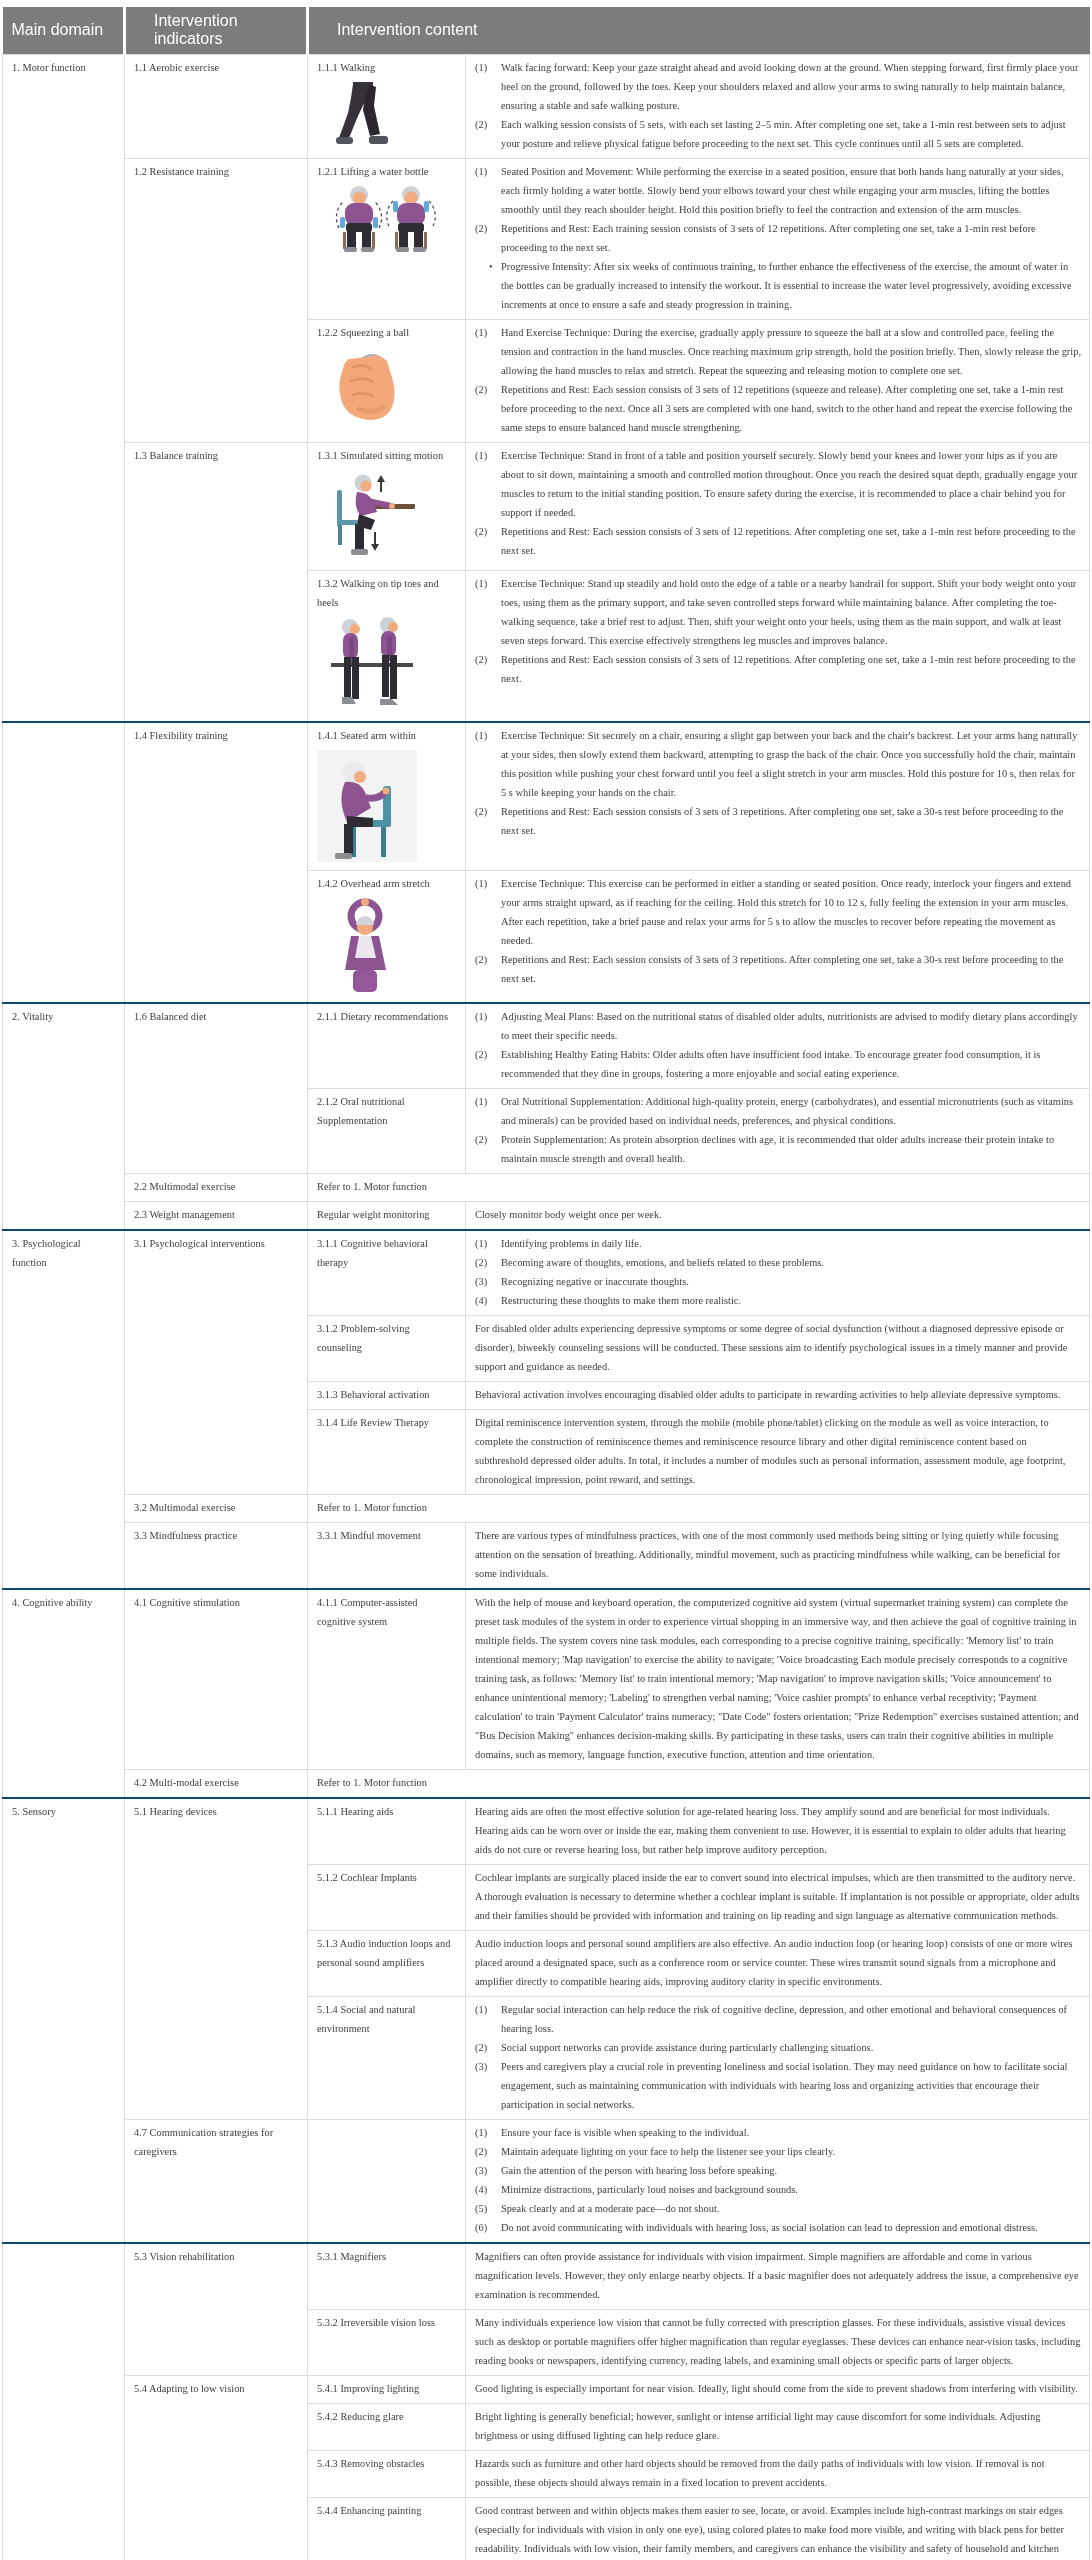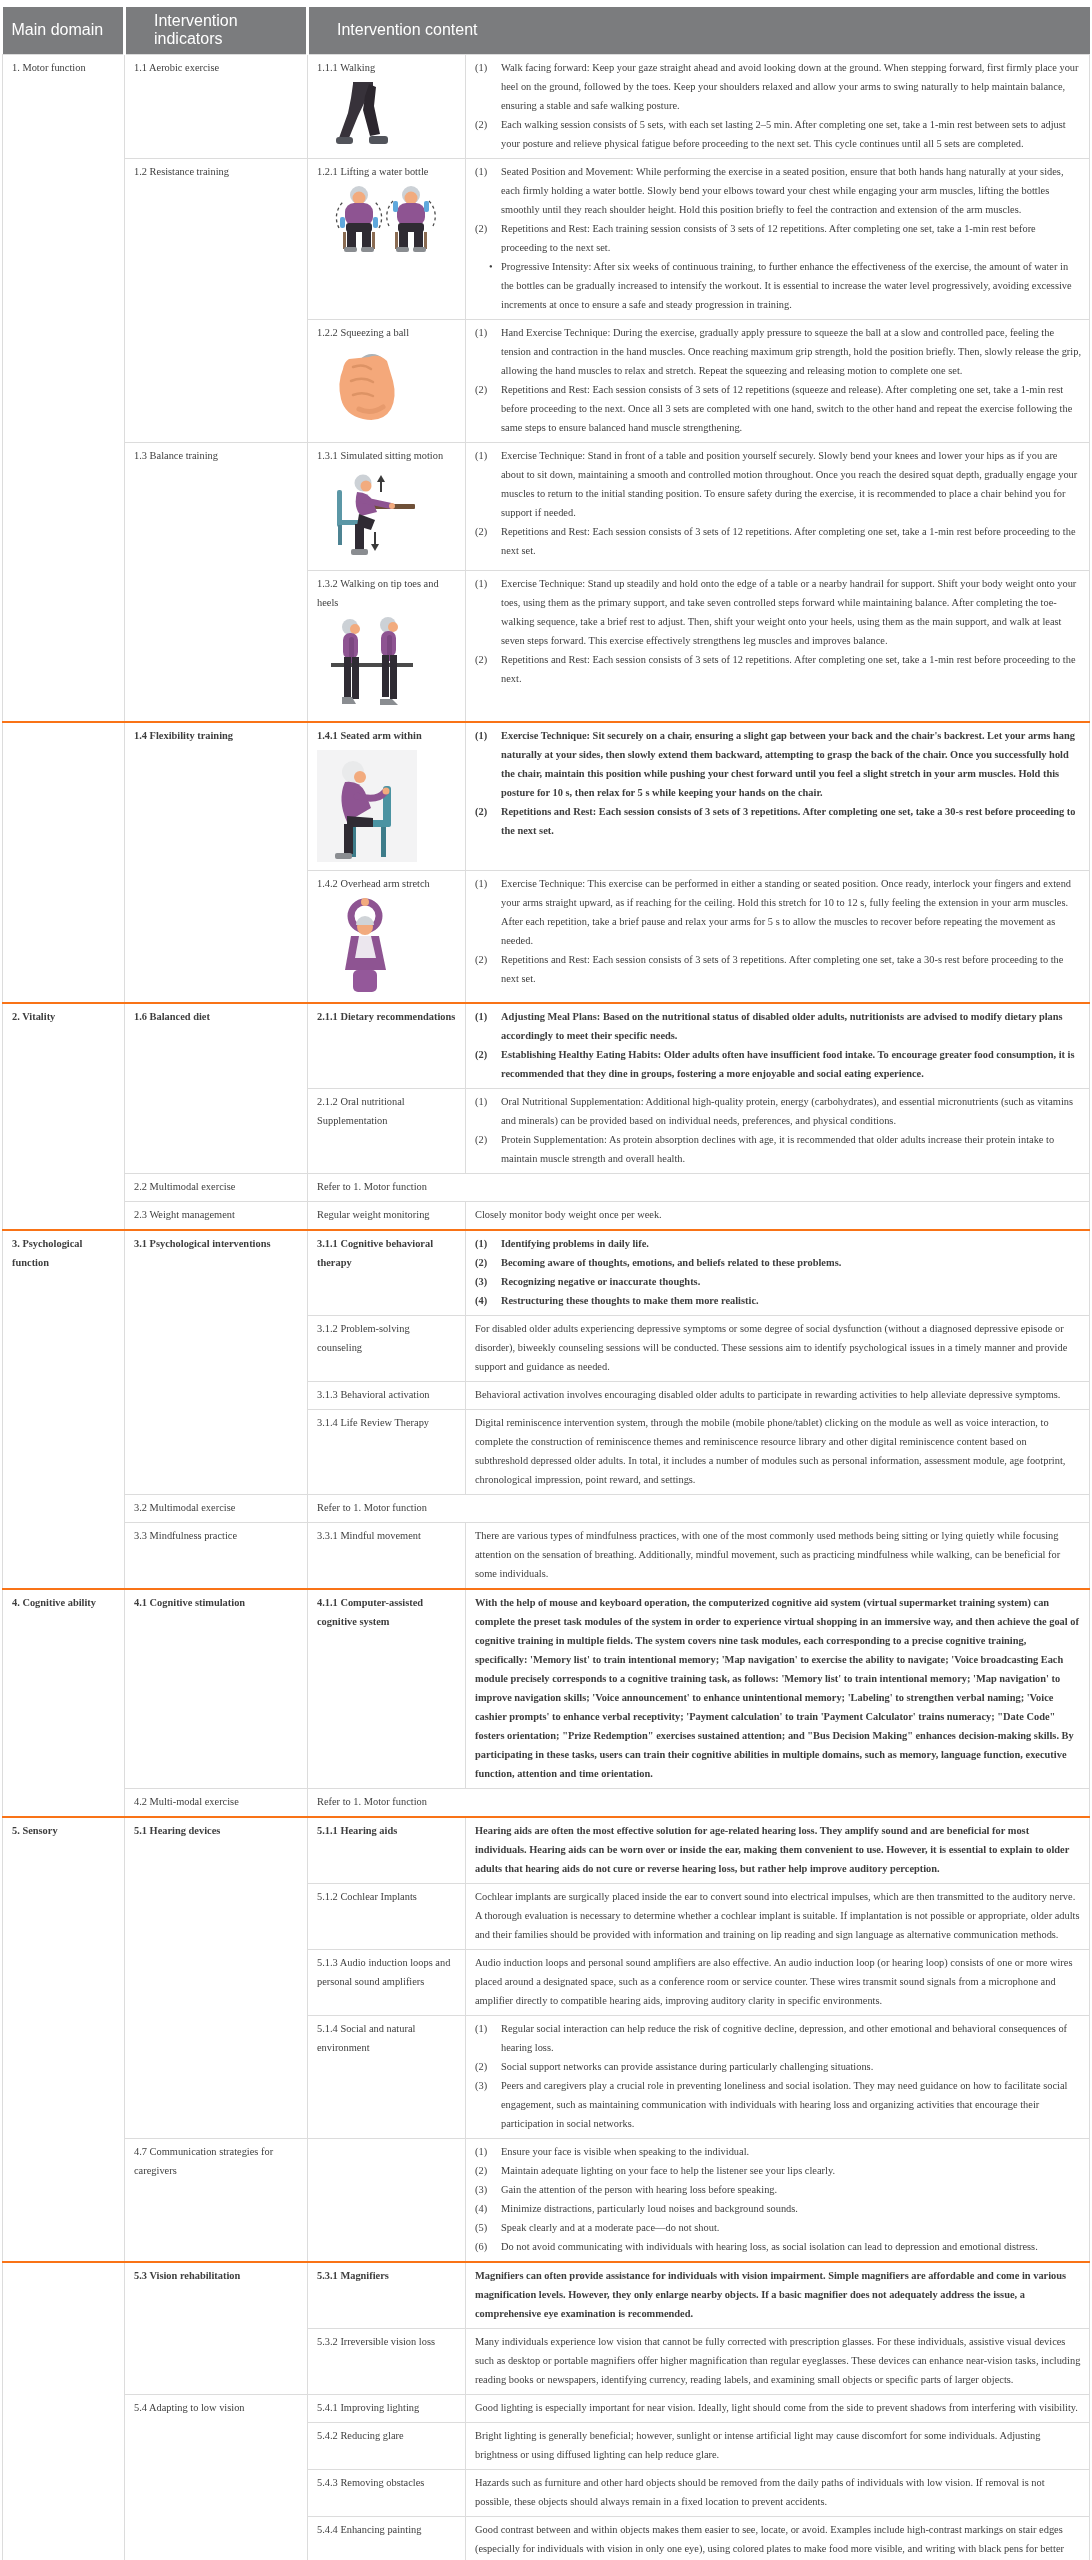--- a/index.html
+++ b/index.html
@@ -10,21 +10,21 @@
     font-family:"Liberation Sans",sans-serif;font-size:16px;font-weight:400;
     text-align:left;padding:5px 8px 6px 9px;vertical-align:middle;
   }
   table.itable th.gap{border-left:3px solid #ffffff;padding-left:28px;}
   table.itable td{
     border:1px solid #dcdcdc;vertical-align:top;
     padding:3px 8px 5px 9px;
     font-family:"Liberation Serif",serif;font-size:10.4px;color:#3e3e3e;line-height:19px;
     overflow:hidden;word-wrap:break-word;
   }
-  tr.group-start td{border-top:2px solid #f97316;font-weight:bold;}
+  tr.group-start td{border-top:2px solid #0c4a6e;}
   td.col-content{padding-right:14px;}
   .num-item{display:flex;}
   .num{flex:0 0 26px;}
   .num-text{flex:1;}
   .bullet-item{display:flex;margin-left:14px;}
   .bullet{flex:0 0 12px;}
   .fig{margin:5px 0 3px 12px;line-height:0;}
   .fig-seated-arm-stretch{margin-left:0;}
   .fig-walking-legs{margin-left:16px;}
   .fig-overhead-arm-stretch{margin-left:16px;}

